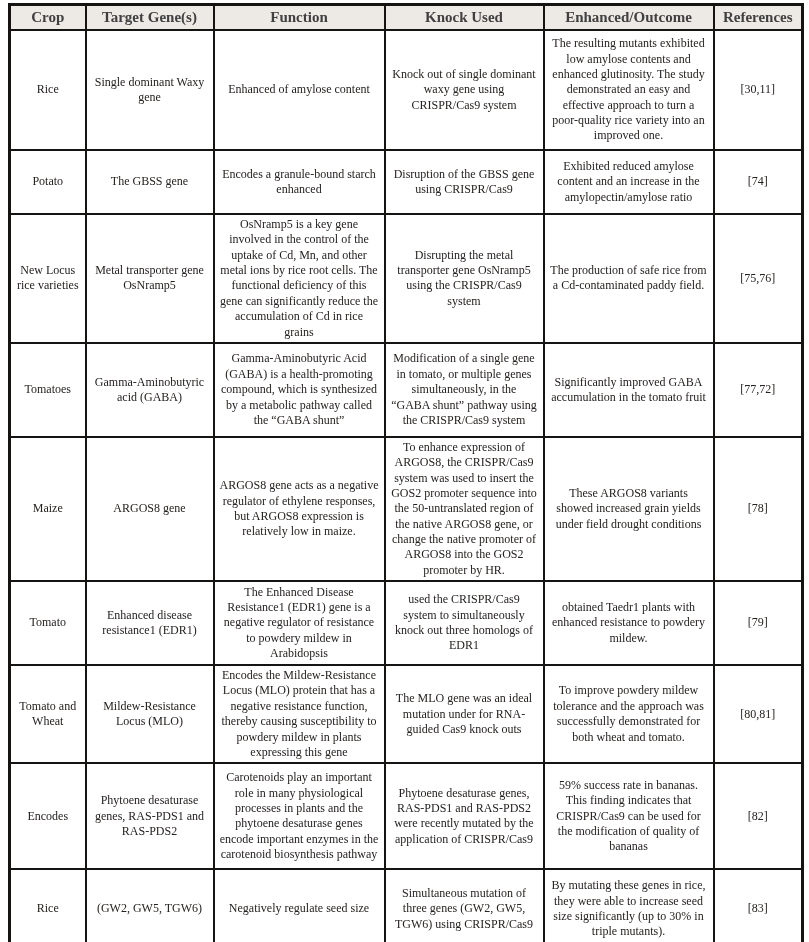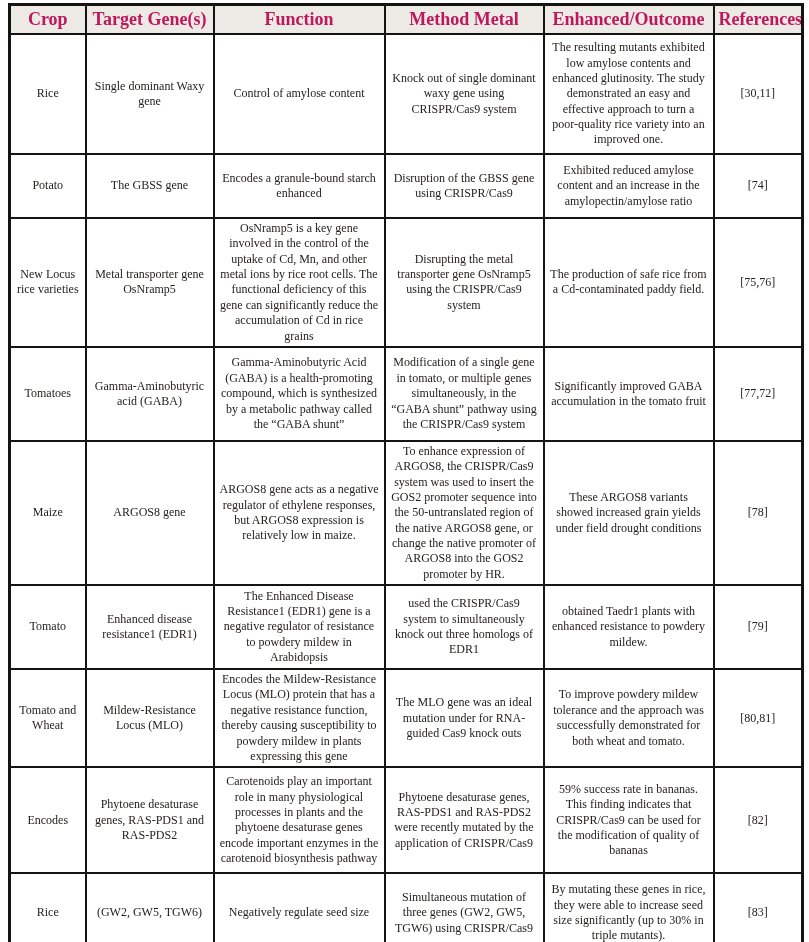--- a/index.html
+++ b/index.html
@@ -26,22 +26,22 @@
   table.crispr-table td {
     border: 2px solid #161412;
     text-align: center;
     vertical-align: middle;
     padding: 2px 5px;
     box-sizing: border-box;
     overflow: hidden;
   }
   table.crispr-table th {
     background: #edeae6;
-    color: #be185d;
-    font-size: 18px;
+    color: #404040;
+    font-size: 15px;
     font-weight: bold;
     height: 24px;
     padding: 3px 4px;
   }
   table.crispr-table td {
     color: #262220;
     font-size: 12px;
     line-height: 1.28;
     background: #ffffff;
   }
@@ -74,30 +74,30 @@
         <col class="c-func">
       <col class="c-method">
         <col class="c-benefit">
         <col class="c-refs">
     </colgroup>
     <thead>
       <tr>
         <th>Crop</th>
         <th>Target Gene(s)</th>
         <th>Function</th>
-        <th>Method Metal</th>
+        <th>Knock Used</th>
         <th>Enhanced/Outcome</th>
         <th>References</th>
       </tr>
     </thead>
     <tbody>
       <tr class="r1">
         <td>Rice</td>
         <td>Single dominant Waxy gene</td>
-        <td>Control of amylose content</td>
+        <td>Enhanced of amylose content</td>
         <td>Knock out of single dominant waxy gene using CRISPR/Cas9 system</td>
         <td>The resulting mutants exhibited low amylose contents and enhanced glutinosity. The study demonstrated an easy and effective approach to turn a poor-quality rice variety into an improved one.</td>
         <td>[30,11]</td>
       </tr>
       <tr class="r2">
         <td>Potato</td>
         <td>The GBSS gene</td>
         <td>Encodes a granule-bound starch enhanced</td>
         <td>Disruption of the GBSS gene using CRISPR/Cas9</td>
         <td>Exhibited reduced amylose content and an increase in the amylopectin/amylose ratio</td>

